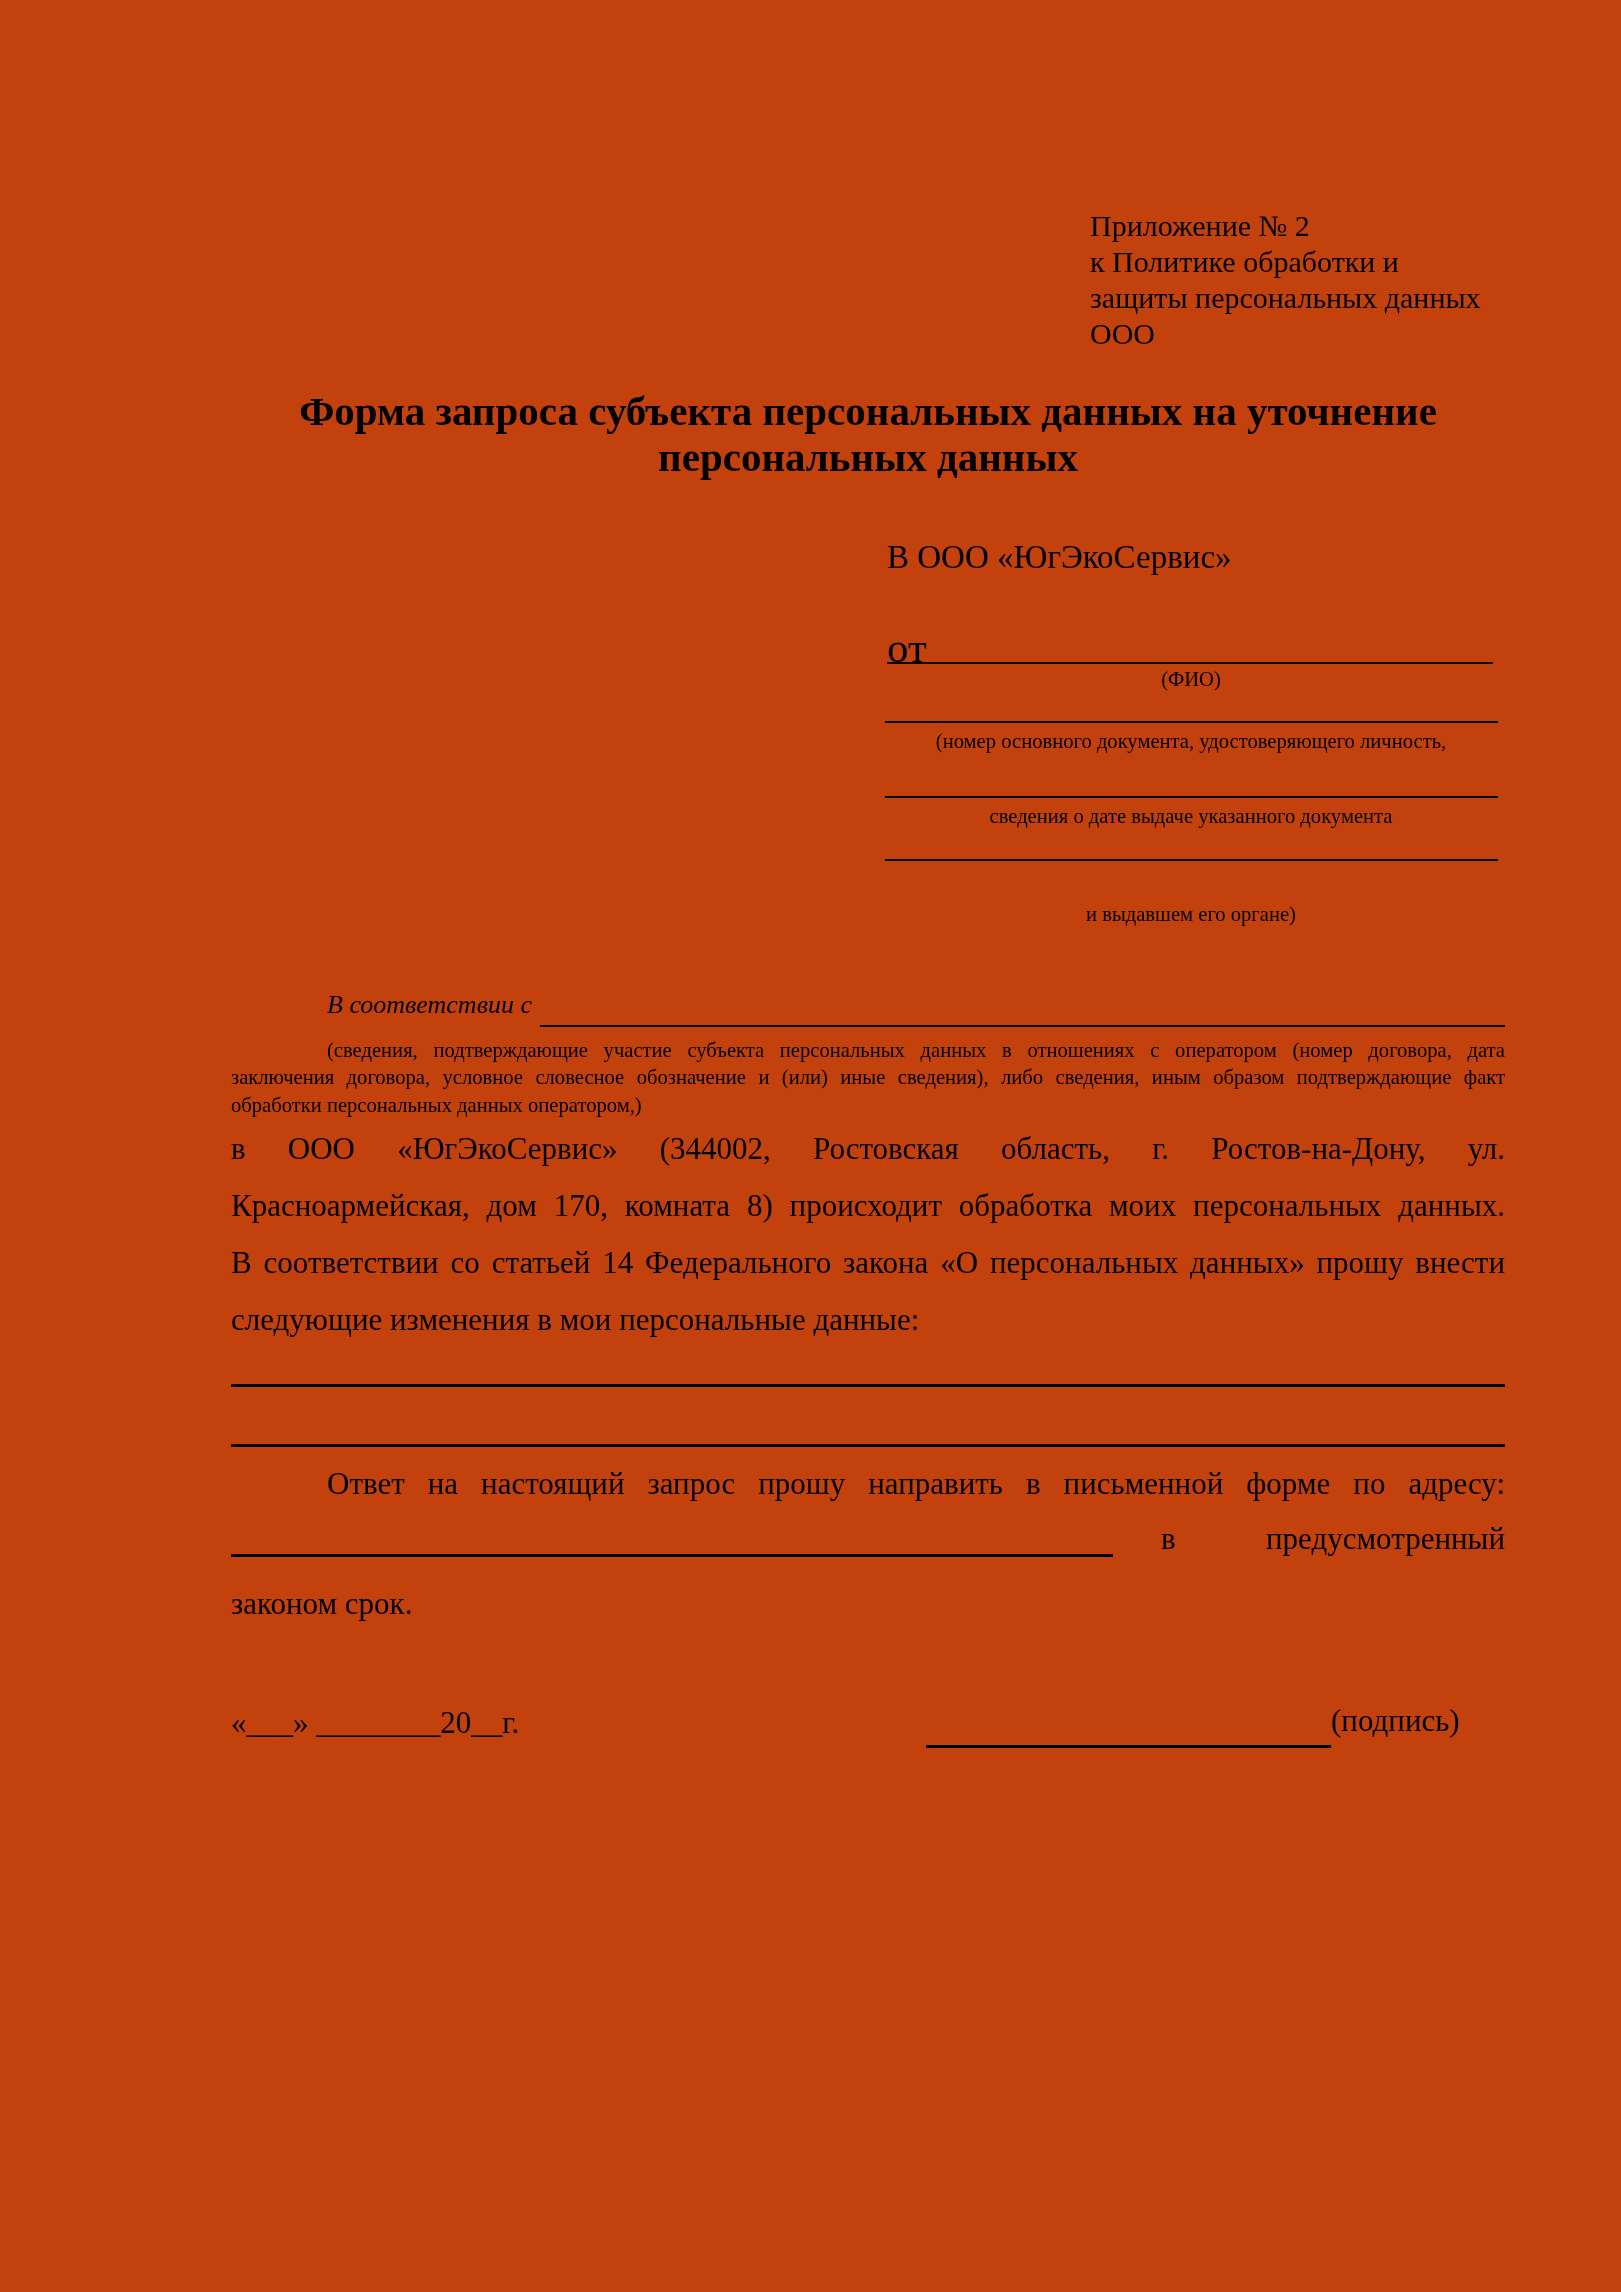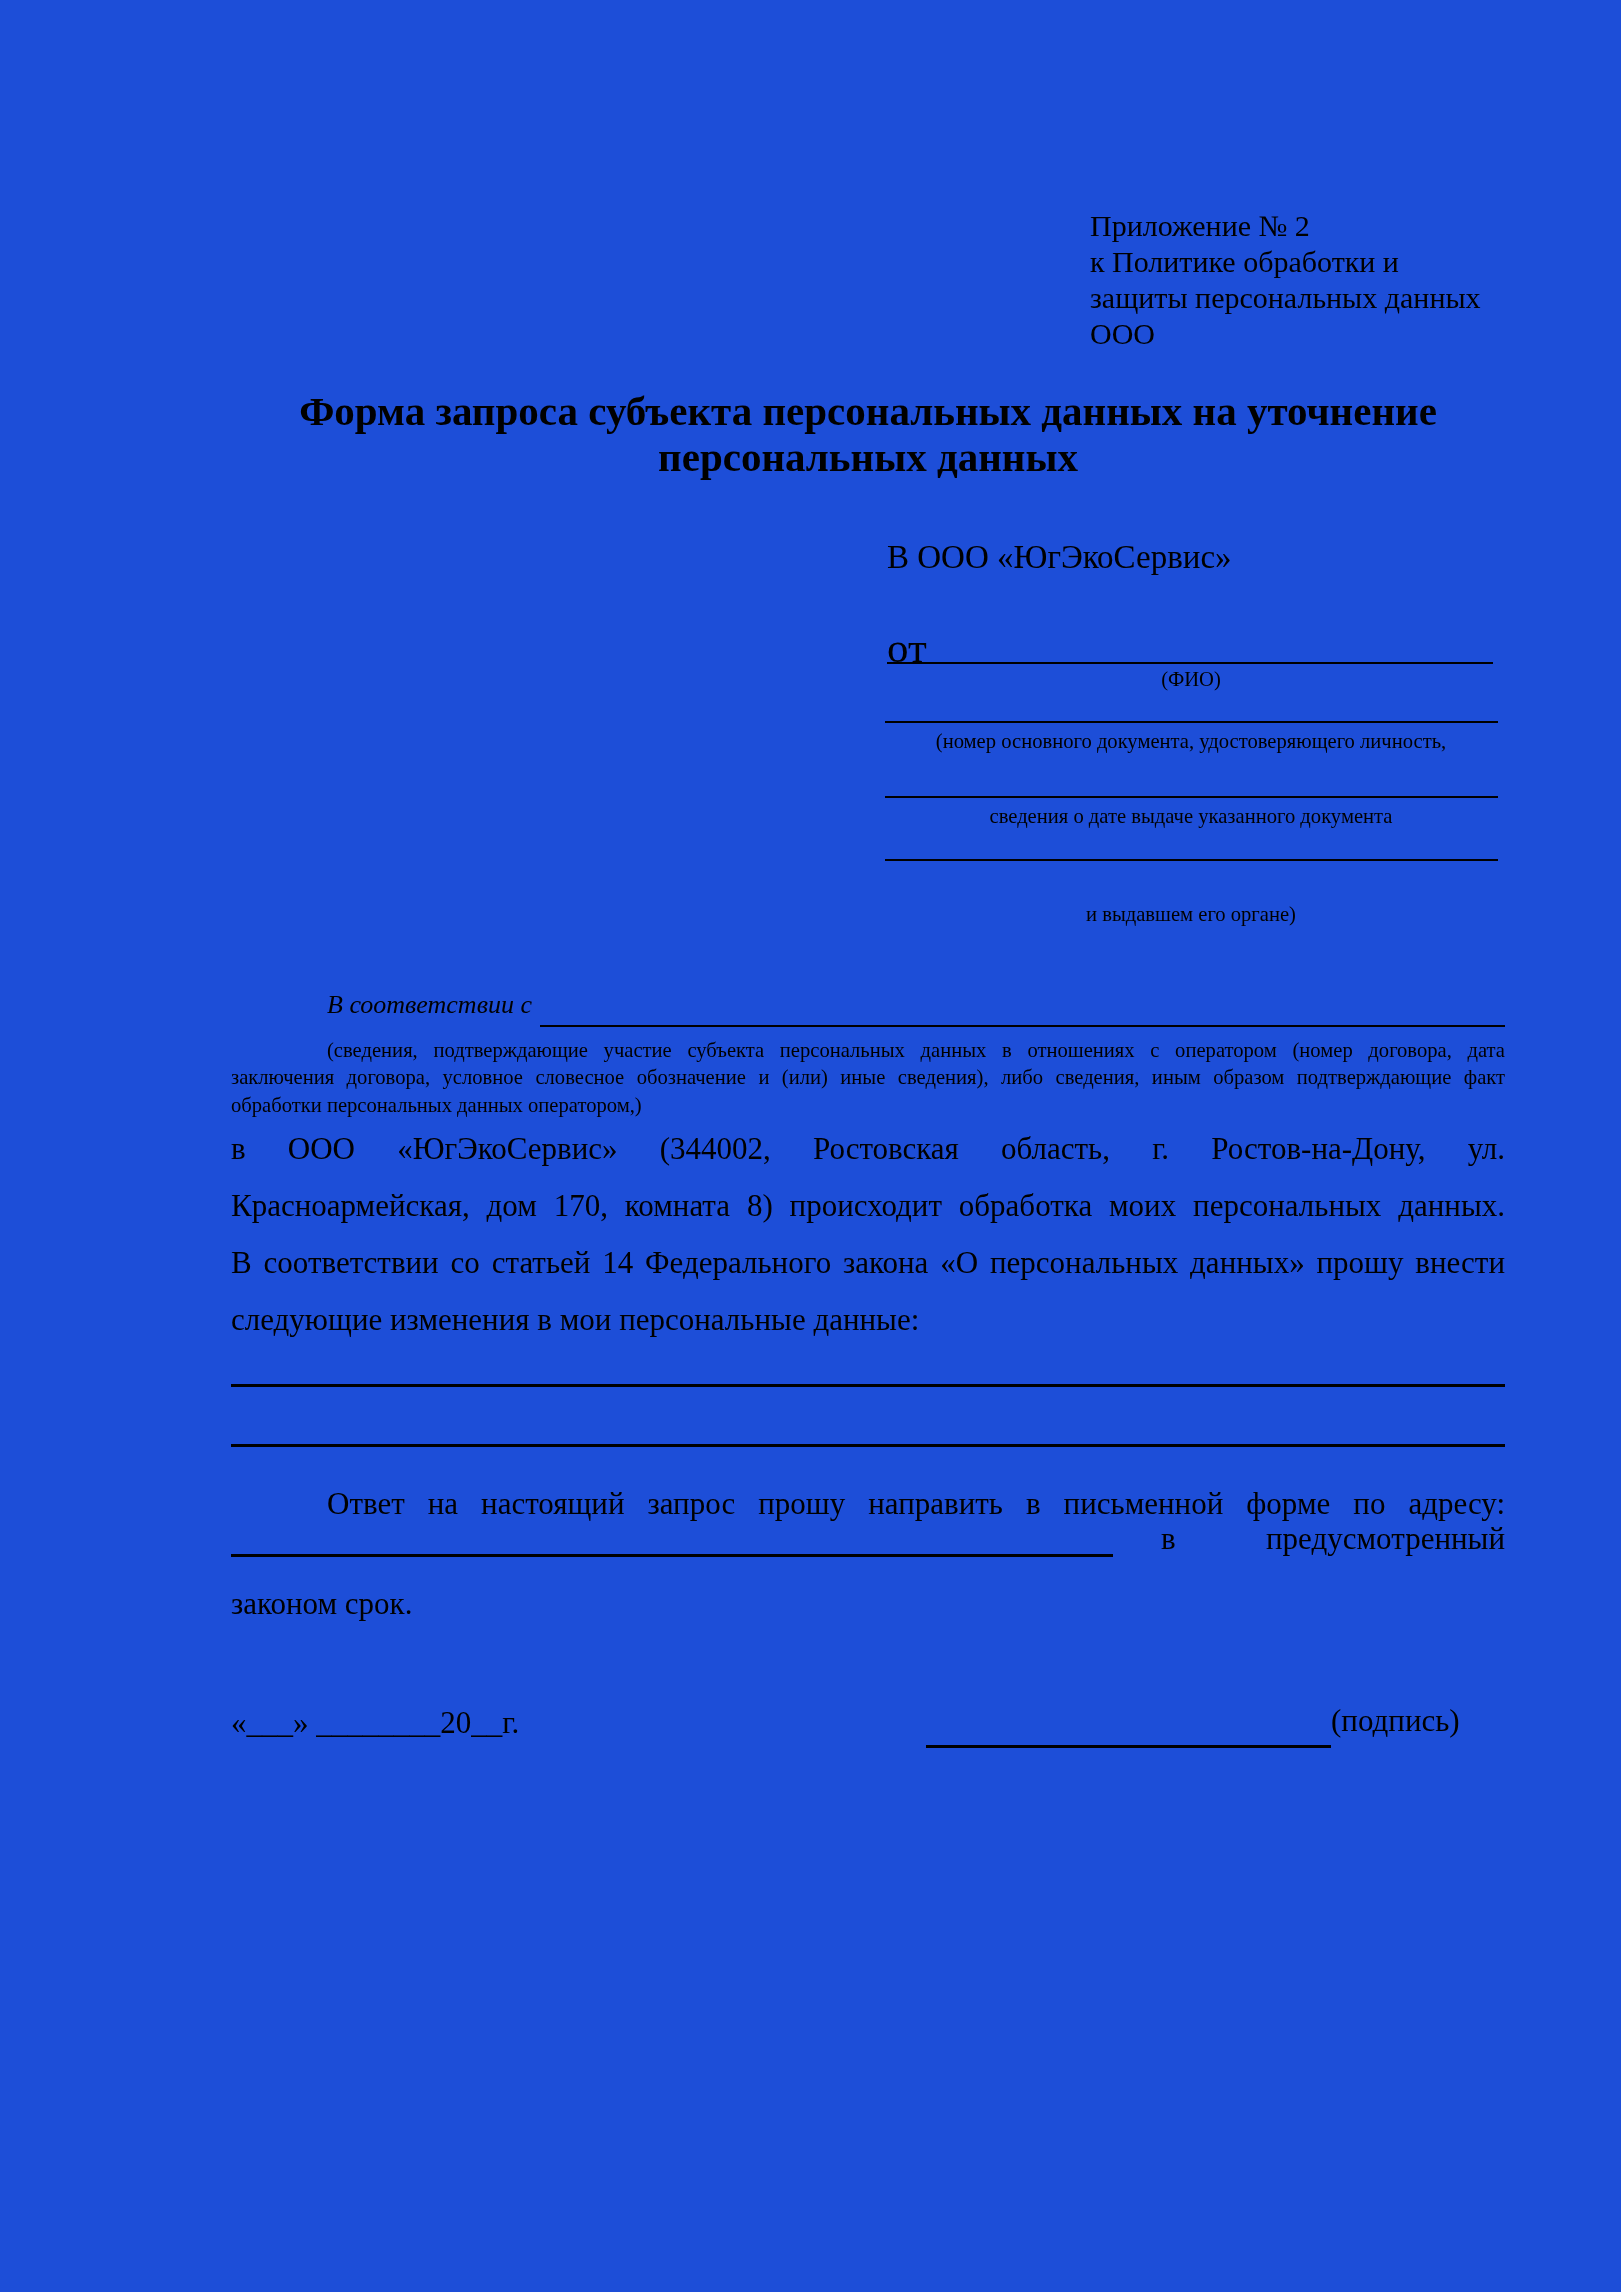--- a/index.html
+++ b/index.html
@@ -1,20 +1,20 @@
 <!DOCTYPE html>
 <html><head>
 <meta charset="utf-8">
 <style>
   html,body { margin:0; padding:0; background:#e8e8e8; }
   .page {
     position:relative;
     width:1621px; height:2293px;
     margin:0 auto;
-    background:#1d4ed8;
+    background:#c2410c;
     font-family:"Liberation Serif","DejaVu Serif",serif;
     color:#000;
     overflow:hidden;
   }
   .abs { position:absolute; }
 
   .appendix { left:1090px; top:208px; font-size:30px; line-height:36px; }
 
   .doc-title {
     left:231px; top:388px; width:1274px;
@@ -42,21 +42,21 @@
   .note { left:231px; top:1037px; width:1274px; font-size:20.6px; line-height:27.4px; }
   .jl       { text-align:justify; text-align-last:justify; }
   .jl-left  { text-align:justify; text-align-last:left; }
   .ind      { text-indent:96px; }
 
   .bodytext { left:231px; top:1120px; width:1274px; font-size:31px; line-height:57px; }
 
   .reply1 {
     left:231px; top:1466px; width:1274px;
     font-size:31px; text-indent:96px;
-    text-align:justify; text-align-last:justify;margin-top:20px;
+    text-align:justify; text-align-last:justify;
   }
   .reply-word { font-size:31px; }
   .reply-tail { left:231px; top:1586px; font-size:31px; }
 
   .date-field { left:231px; top:1705px; font-size:31px;text-align:right; }
   .sign-cap   { left:1331px; top:1703px; font-size:31px; }
 </style>
 </head>
 <body>
 

